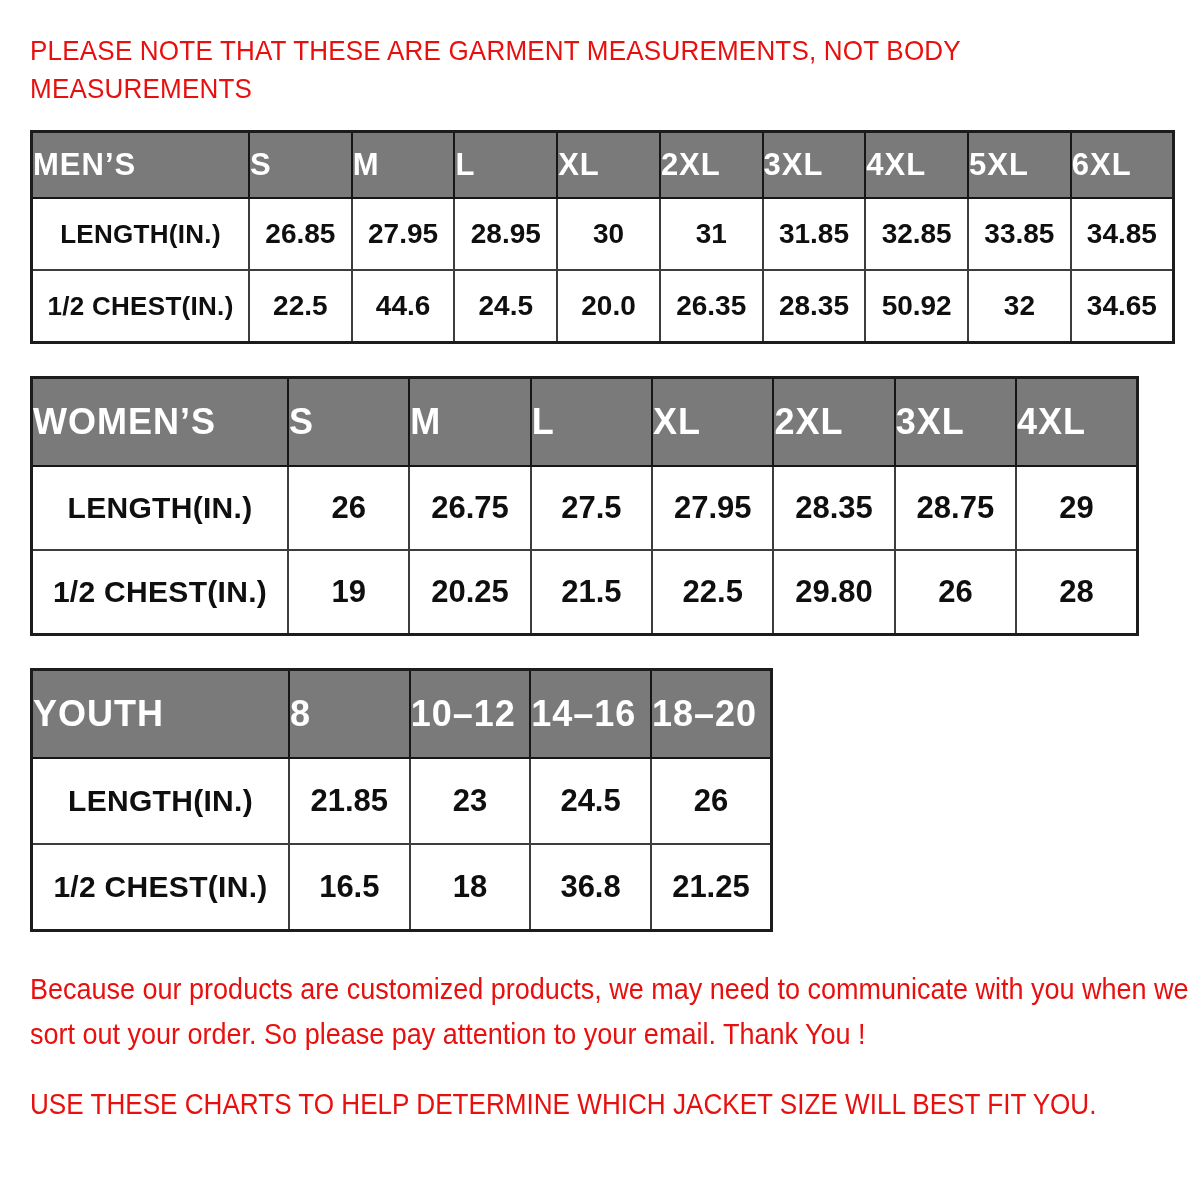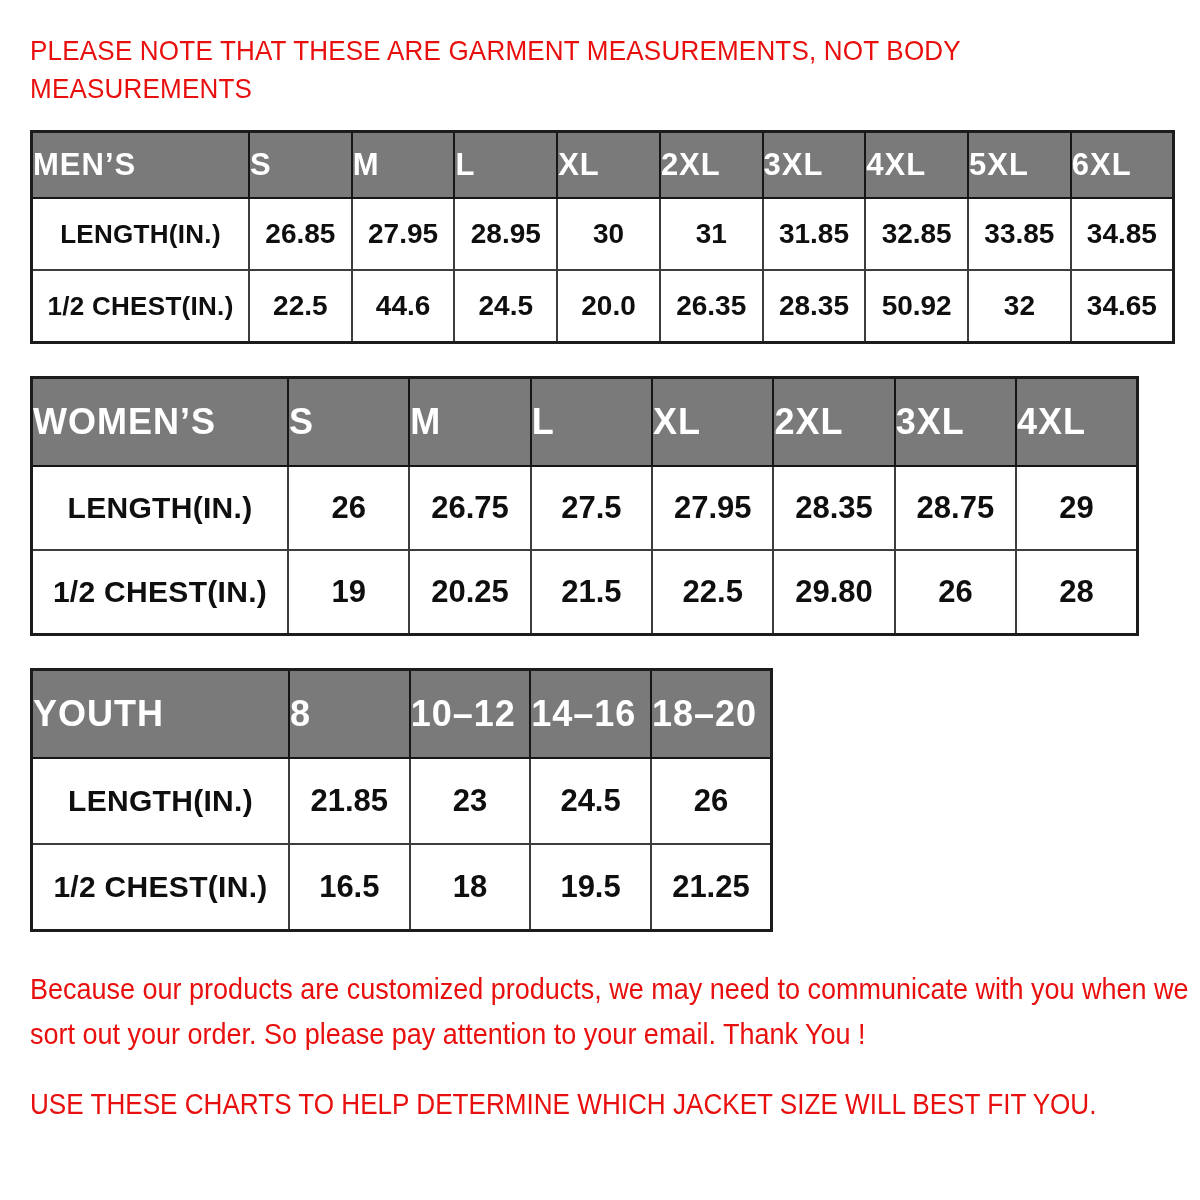--- a/index.html
+++ b/index.html
@@ -227,21 +227,21 @@
           <td class="lbl">LENGTH(IN.)</td>
           <td>21.85</td>
           <td>23</td>
           <td>24.5</td>
           <td>26</td>
         </tr>
         <tr>
           <td class="lbl">1/2 CHEST(IN.)</td>
           <td>16.5</td>
           <td>18</td>
-          <td>19.5</td>
+          <td>36.8</td>
           <td>21.25</td>
         </tr>
       </tbody>
     </table>
 
   <p class="footer-para custom-note">Because our products are customized products, we may need to communicate with you when we sort out your order. So please pay attention to your email. Thank You !</p>
 
   <p class="footer-para usage-note">USE THESE CHARTS TO HELP DETERMINE WHICH JACKET SIZE WILL BEST FIT YOU.</p>
 
 </div>

